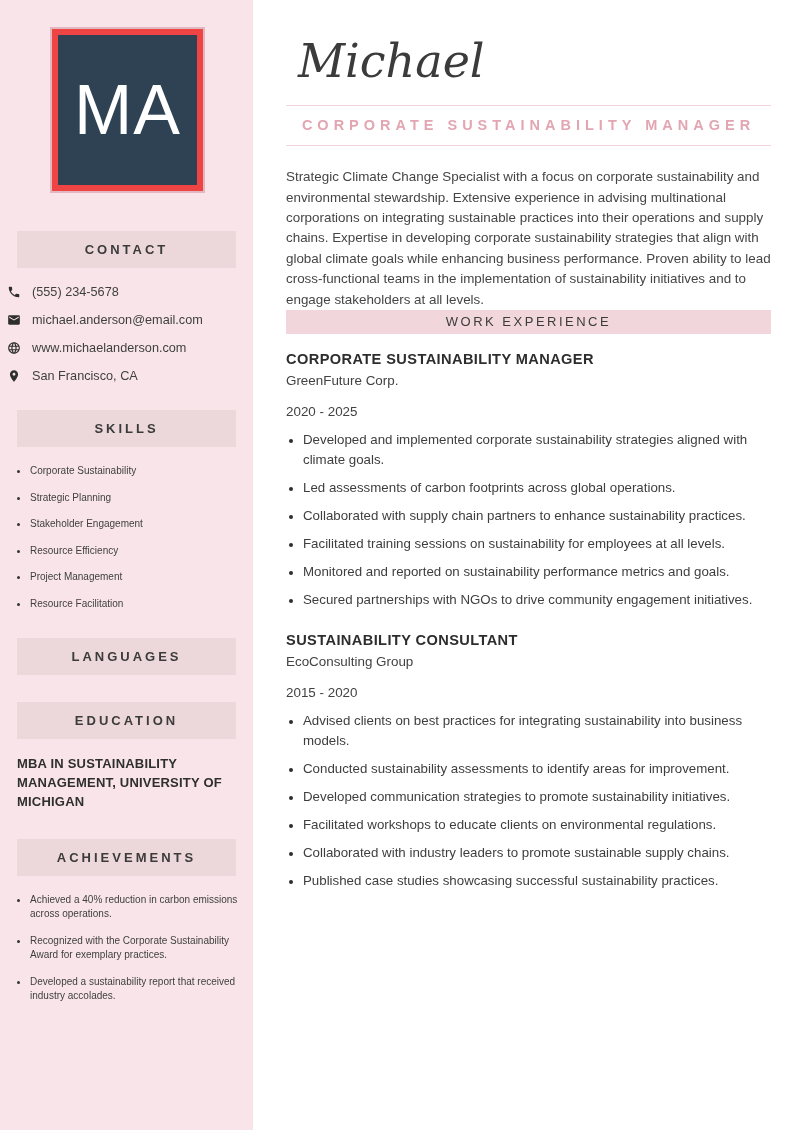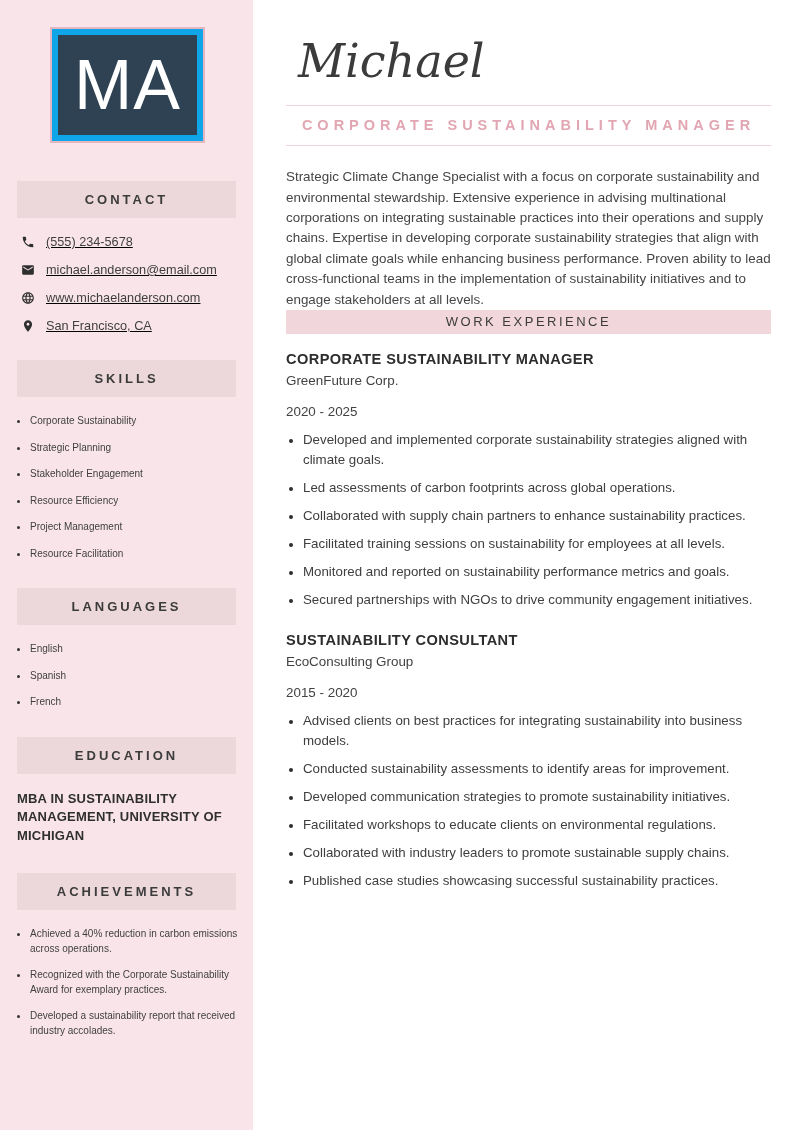--- a/index.html
+++ b/index.html
@@ -29,22 +29,22 @@
 
   
   .sidebar{
     width:253px;
     flex-shrink:0;
     height:100%;
     background:var(--sidebar-bg,#f9e5e9);
   }
   .avatar-frame{
     margin:27px 0 0 50px;
-    width:155px;height:116px;
-    background:#0ea5e9;
+    width:155px;height:166px;
+    background:#ef4444;
     border:2px solid var(--avatar-border,#e3b7c0);
     padding:6px;
   }
   .avatar-inner{
     width:100%;height:100%;
     background:var(--avatar-navy,#2e4254);
     display:flex;align-items:center;justify-content:center;
   }
   .avatar-initials{
     color:#ffffff;
@@ -59,22 +59,21 @@
     display:flex;align-items:center;justify-content:center;
     font-size:13px;font-weight:bold;
     letter-spacing:3px;
     color:var(--text-dark,#3b3b3b);
   }
   .mt-contact{margin-top:38px;}
   .mt-section{margin-top:27px;}
   .contact-list{
     list-style:none;
     margin:17px 0 17px;
-    padding:0 8px 0 21px;
-    text-decoration:underline;
+    padding:0 8px 0 7px;
   }
   .contact-list li{
     display:flex;align-items:center;gap:11px;
     margin-bottom:14px;
     font-size:12.7px;color:#3f3f3f;
   }
   .contact-list svg{width:14px;height:14px;fill:#2e2e2e;flex-shrink:0;}
   .side-list{
     margin:16px 0 0;
     padding:0 10px 0 30px;
@@ -210,25 +209,20 @@
     <ul class="side-list">
       <li>Corporate Sustainability</li>
       <li>Strategic Planning</li>
       <li>Stakeholder Engagement</li>
       <li>Resource Efficiency</li>
       <li>Project Management</li>
       <li>Resource Facilitation</li>
     </ul>
 
     <div class="side-bar-title mt-section">LANGUAGES</div>
-    <ul class="side-list">
-      <li>English</li>
-      <li>Spanish</li>
-      <li>French</li>
-    </ul>
 
     <div class="side-bar-title mt-section">EDUCATION</div>
     <p class="edu-text">MBA IN SUSTAINABILITY MANAGEMENT, UNIVERSITY OF MICHIGAN</p>
 
     <div class="side-bar-title mt-section">ACHIEVEMENTS</div>
     <ul class="side-list ach-list">
       <li>Achieved a 40% reduction in carbon emissions across operations.</li>
       <li>Recognized with the Corporate Sustainability Award for exemplary practices.</li>
       <li>Developed a sustainability report that received industry accolades.</li>
     </ul>

